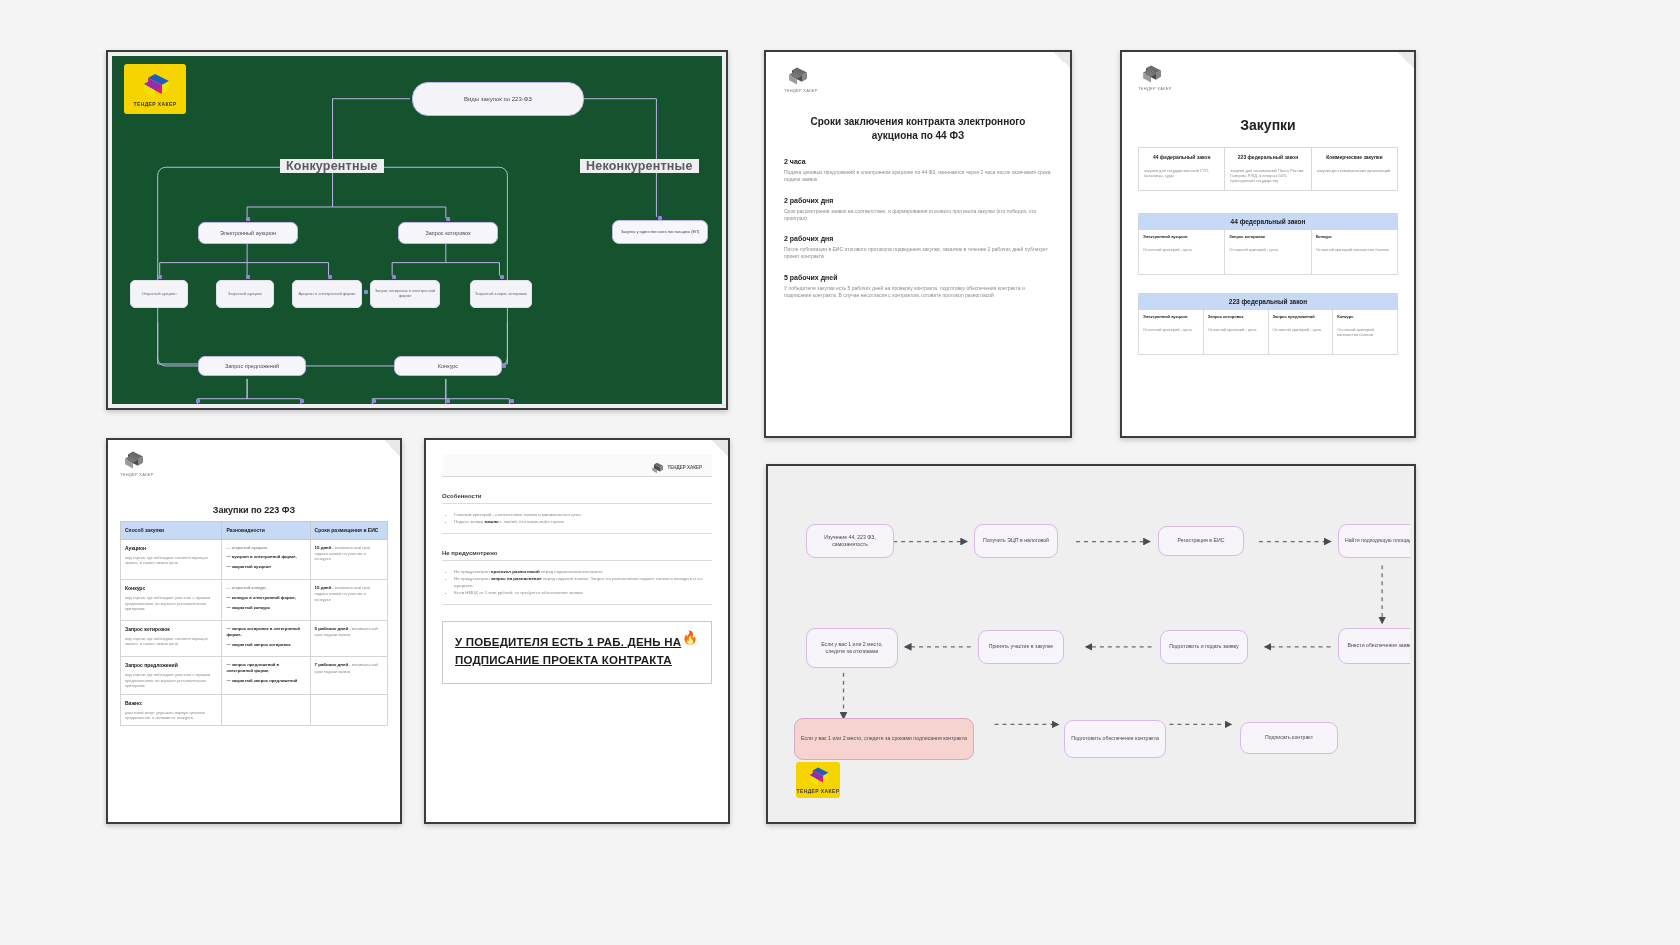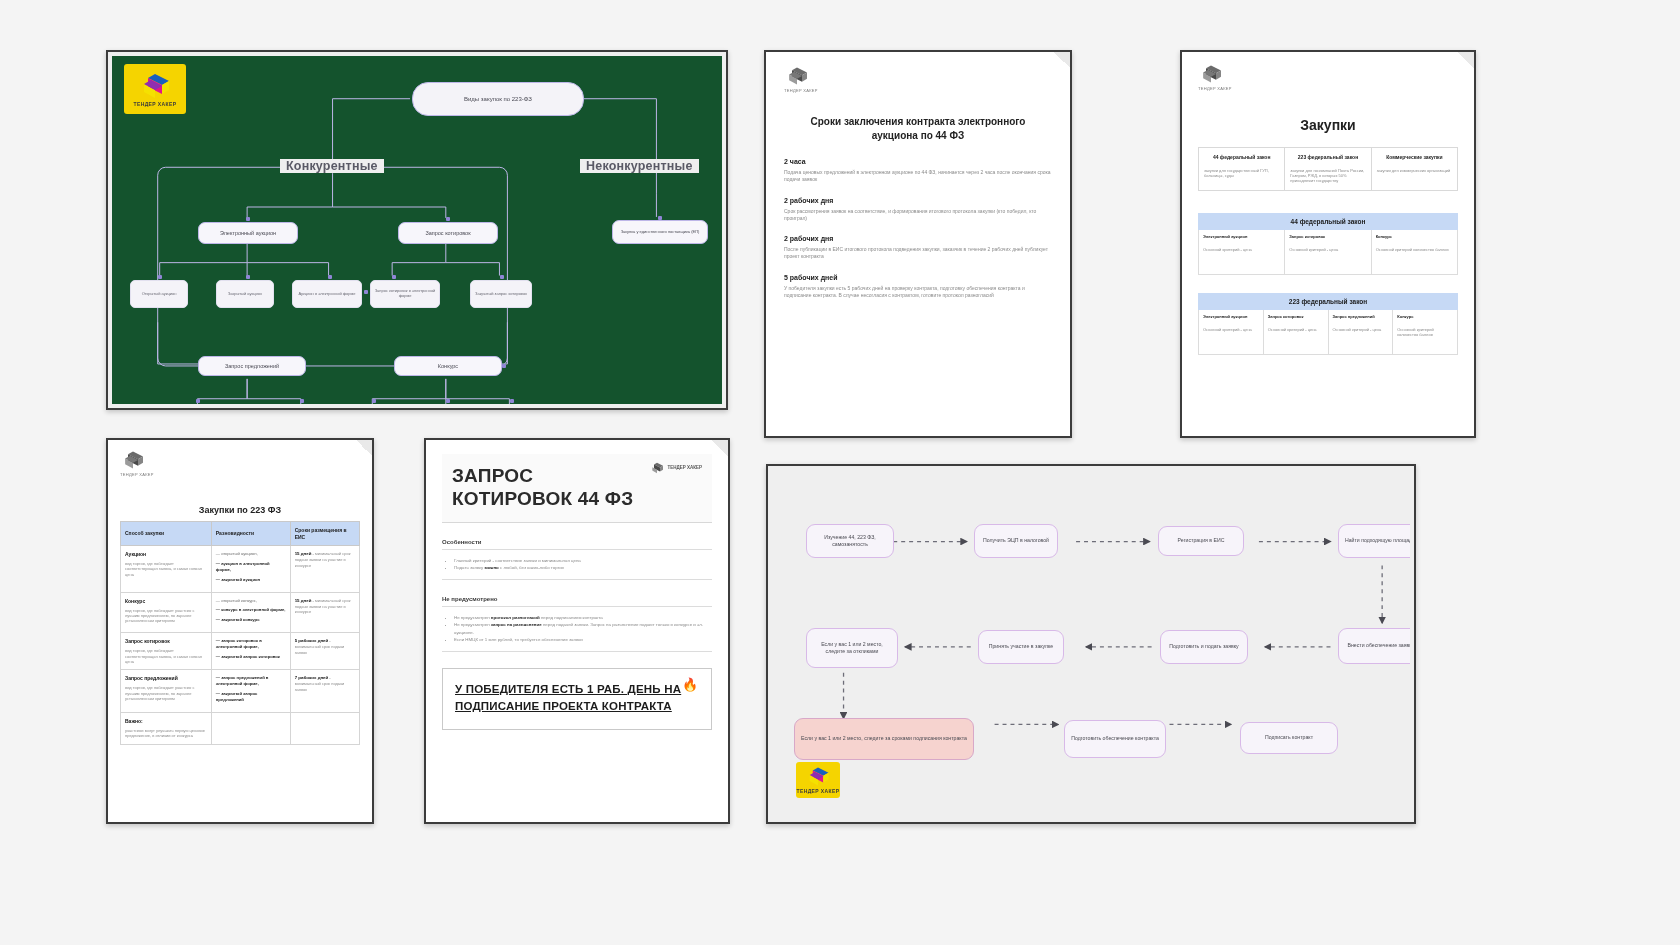--- a/index.html
+++ b/index.html
@@ -71,41 +71,41 @@
   .sec-h{font-weight:700;color:#1a1a1a;}
   .sec-p{color:#8b8b8b;line-height:1.45;}
 
   #card-terms{left:764px;top:50px;width:308px;height:388px;}
   #card-terms .card-inner{padding:14px 18px;}
   #card-terms .doc-title{font-size:10px;line-height:1.35;margin:22px 6px 16px;}
   #card-terms .sec-h{font-size:7px;margin-top:13px;}
   #card-terms .sec-p{font-size:5px;margin-top:4px;}
 
   
-  #card-zakupki{left:1180px;top:50px;width:296px;height:388px;}
+  #card-zakupki{left:1120px;top:50px;width:296px;height:388px;}
   #card-zakupki .card-inner{padding:12px 16px;}
   #card-zakupki .doc-title{font-size:14px;margin:26px 0 14px;}
   .z3{display:flex;border:1px solid #d9d9d9;margin-bottom:22px;}
   .z3 .zc{flex:1;border-right:1px solid #d9d9d9;padding:6px 5px;}
   .z3 .zc:last-child{border-right:none;}
   .z3 .zch{font-size:5px;font-weight:700;color:#222;text-align:center;line-height:1.3;}
   .z3 .zcb{font-size:4px;color:#8b8b8b;line-height:1.35;margin-top:7px;}
   .lawtbl{margin-bottom:18px;}
   .lawtbl .lh{
     background:#c6d9f5;border:1px solid #c6d9f5;text-align:center;
     font-size:6.5px;font-weight:700;color:#1a1a1a;padding:4px 0;
   }
   .lawtbl .lrow{display:flex;border:1px solid #dcdcdc;border-top:none;}
   .lawtbl .lcell{flex:1;border-right:1px solid #dcdcdc;padding:4px;min-height:36px;}
   .lawtbl .lcell:last-child{border-right:none;}
   .lawtbl .lc-h{font-size:4px;font-weight:700;color:#222;line-height:1.3;}
   .lawtbl .lc-b{font-size:4px;color:#8b8b8b;line-height:1.3;margin-top:8px;}
 
   
-  #card-223{left:106px;top:438px;width:268px;height:386px;}
+  #card-223{left:106px;top:438px;width:296px;height:386px;}
   #card-223 .card-inner{padding:10px 12px;}
   #card-223 .doc-title{font-size:9px;margin:28px 0 6px;}
   .t223{width:100%;border-collapse:collapse;table-layout:fixed;}
   .t223 th{
     background:#c6d9f5;font-size:5px;font-weight:700;color:#1a1a1a;
     text-align:left;padding:5px 4px;border:1px solid #c9c9c9;line-height:1.3;
   }
   .t223 td{border:1px solid #d5d5d5;padding:5px 4px;vertical-align:top;}
   .t223 .n{font-size:5px;font-weight:700;color:#111;}
   .t223 .d{font-size:4px;color:#8b8b8b;line-height:1.35;margin-top:4px;}
@@ -460,24 +460,20 @@
       <div class="zk-head">
         <div class="zk-brand">
           <svg width="16" height="12" viewBox="0 0 34 28">
             <polygon points="17,2 31,9 24,13 10,6" fill="#6b6b6b"></polygon>
             <polygon points="10,6 24,13 24,22 10,15" fill="#4a4a4a"></polygon>
             <polygon points="24,13 31,9 31,18 24,22" fill="#858585"></polygon>
             <polygon points="6,12 17,18 17,26 6,20" fill="#9b9b9b"></polygon>
           </svg>
           <span class="bt">ТЕНДЕР ХАКЕР</span>
         </div>
-        <h1>
-          <span>ЗАПРОС</span><br>
-          <span>КОТИРОВОК 44 ФЗ</span>
-        </h1>
       </div>
 
       <div class="zk-sec">
         <div class="h">Особенности</div>
         <ul>
           <li>Главный критерий - соответствие заявки и минимальная цена</li>
           <li>Подать заявку <b>можно</b> с любой, без каких-либо торгов</li>
         </ul>
         <div class="zk-rule"></div>
       </div>

